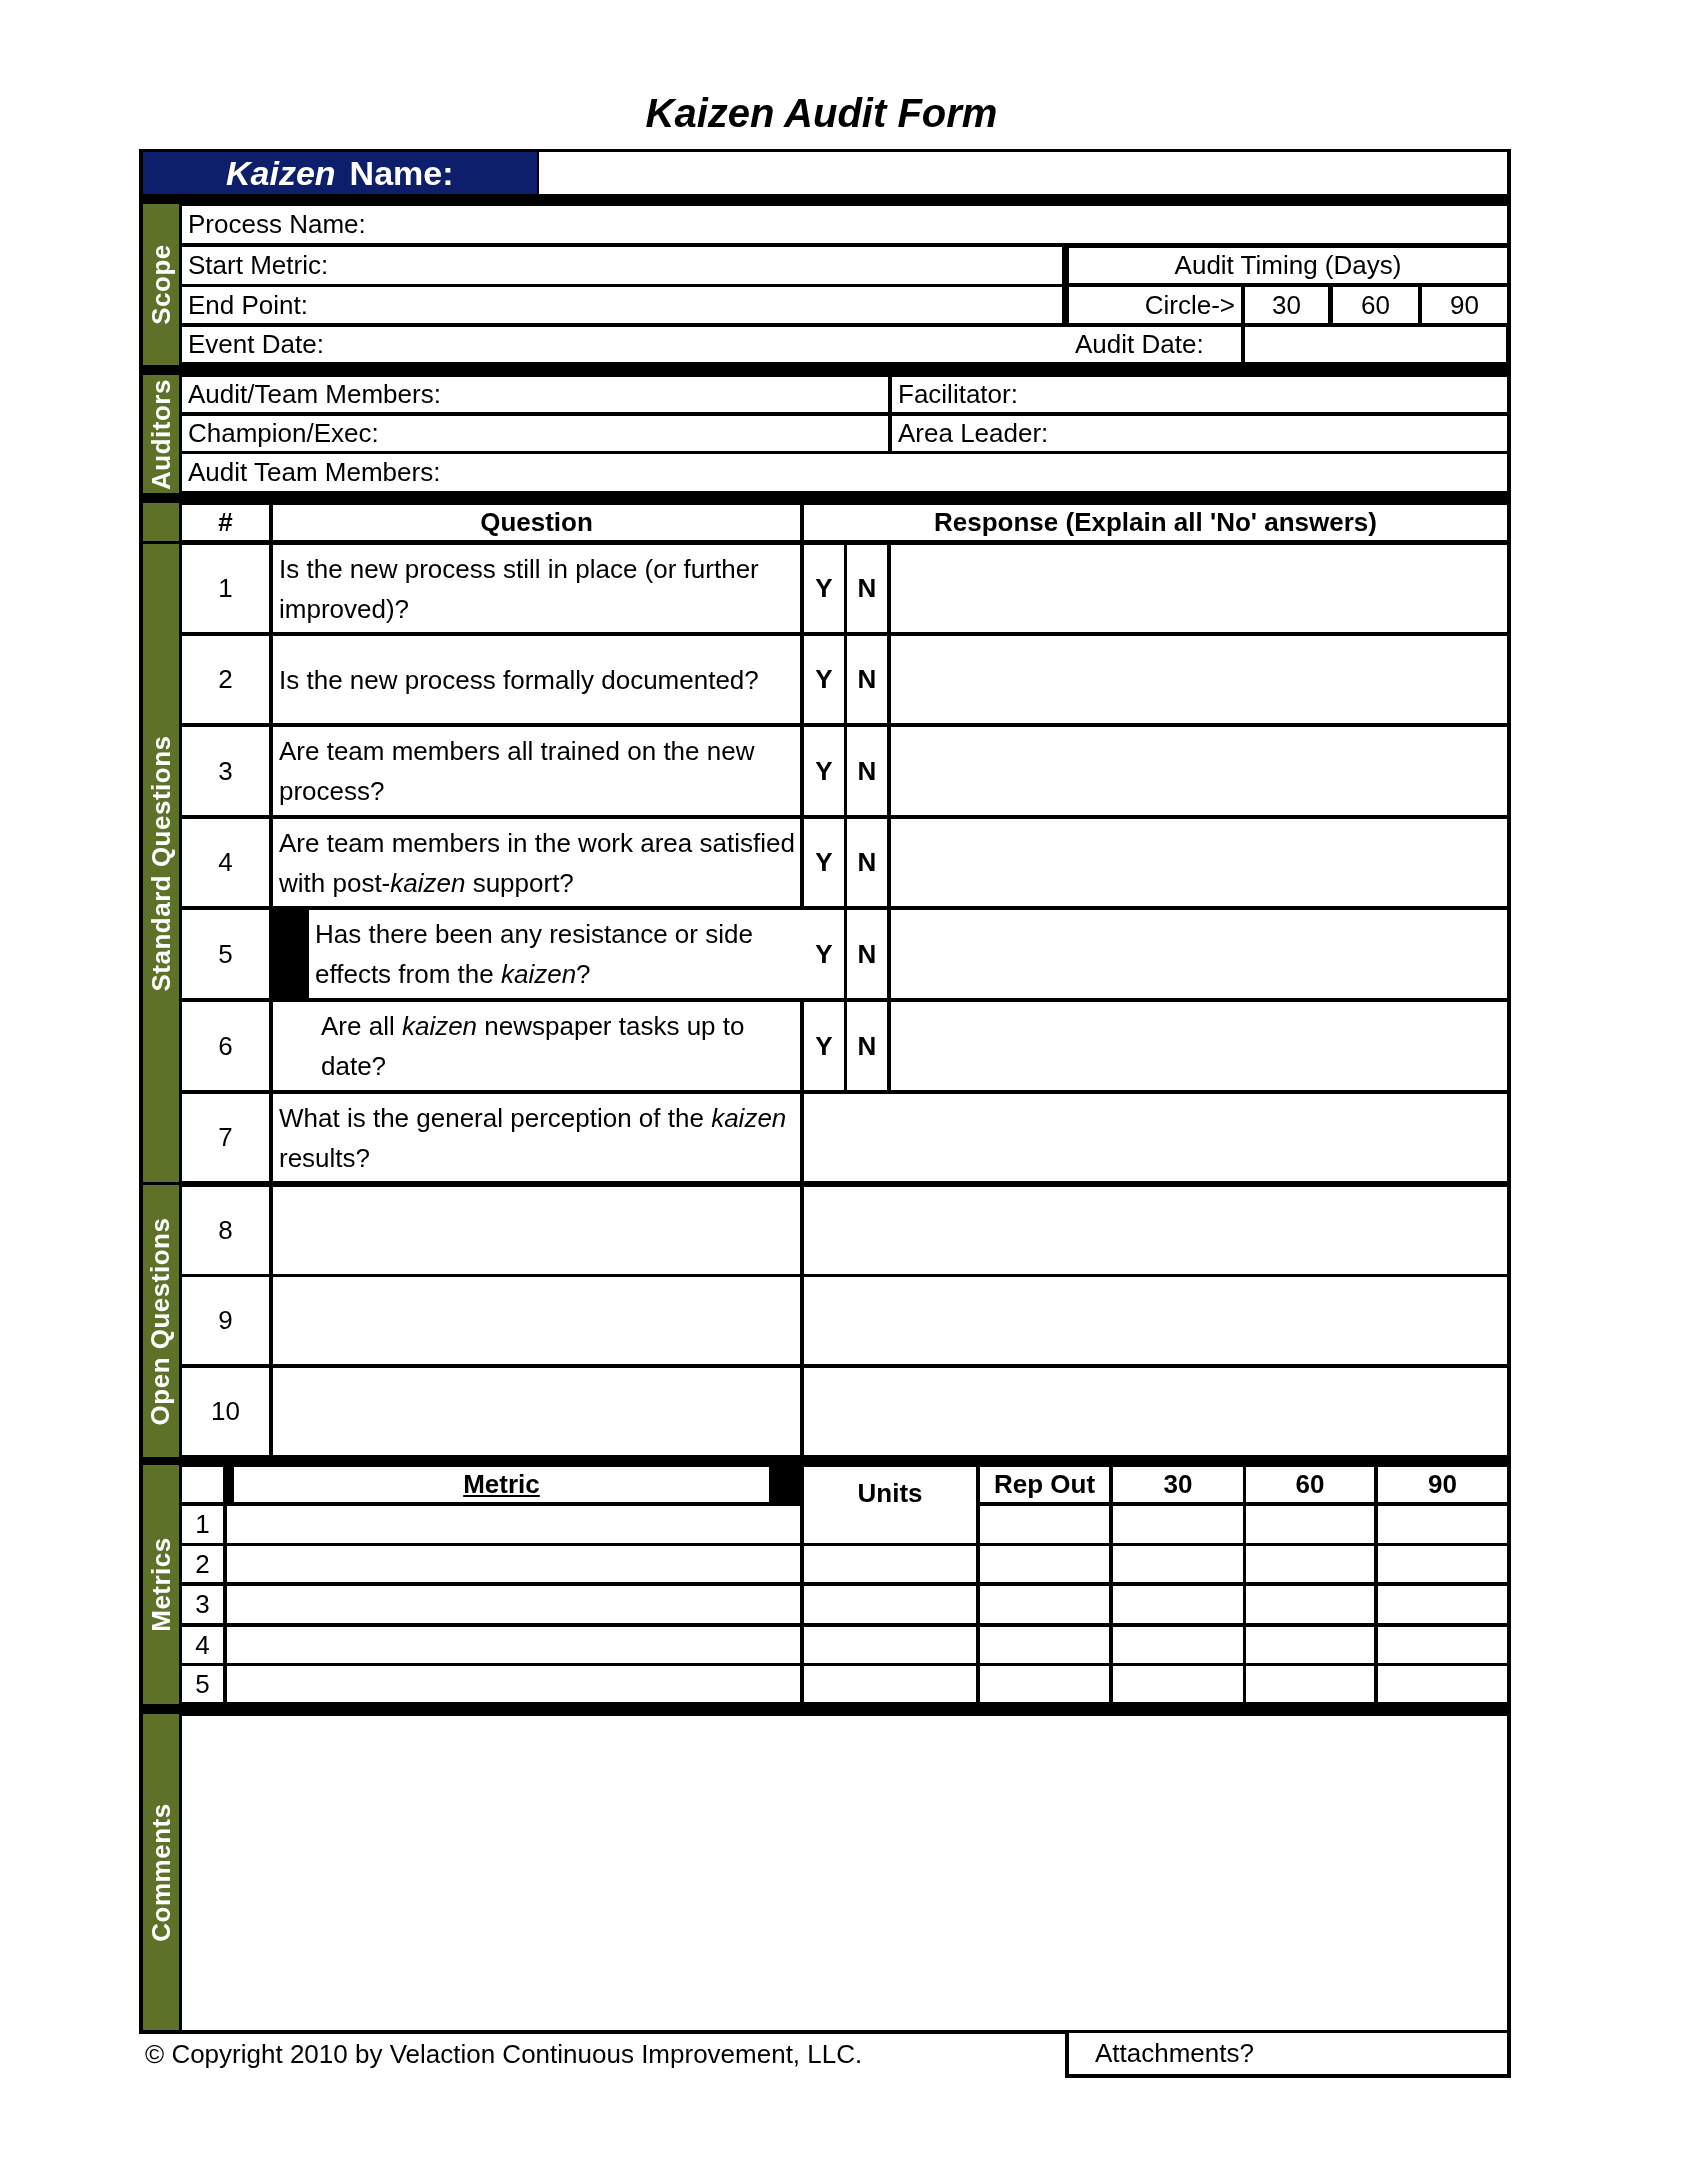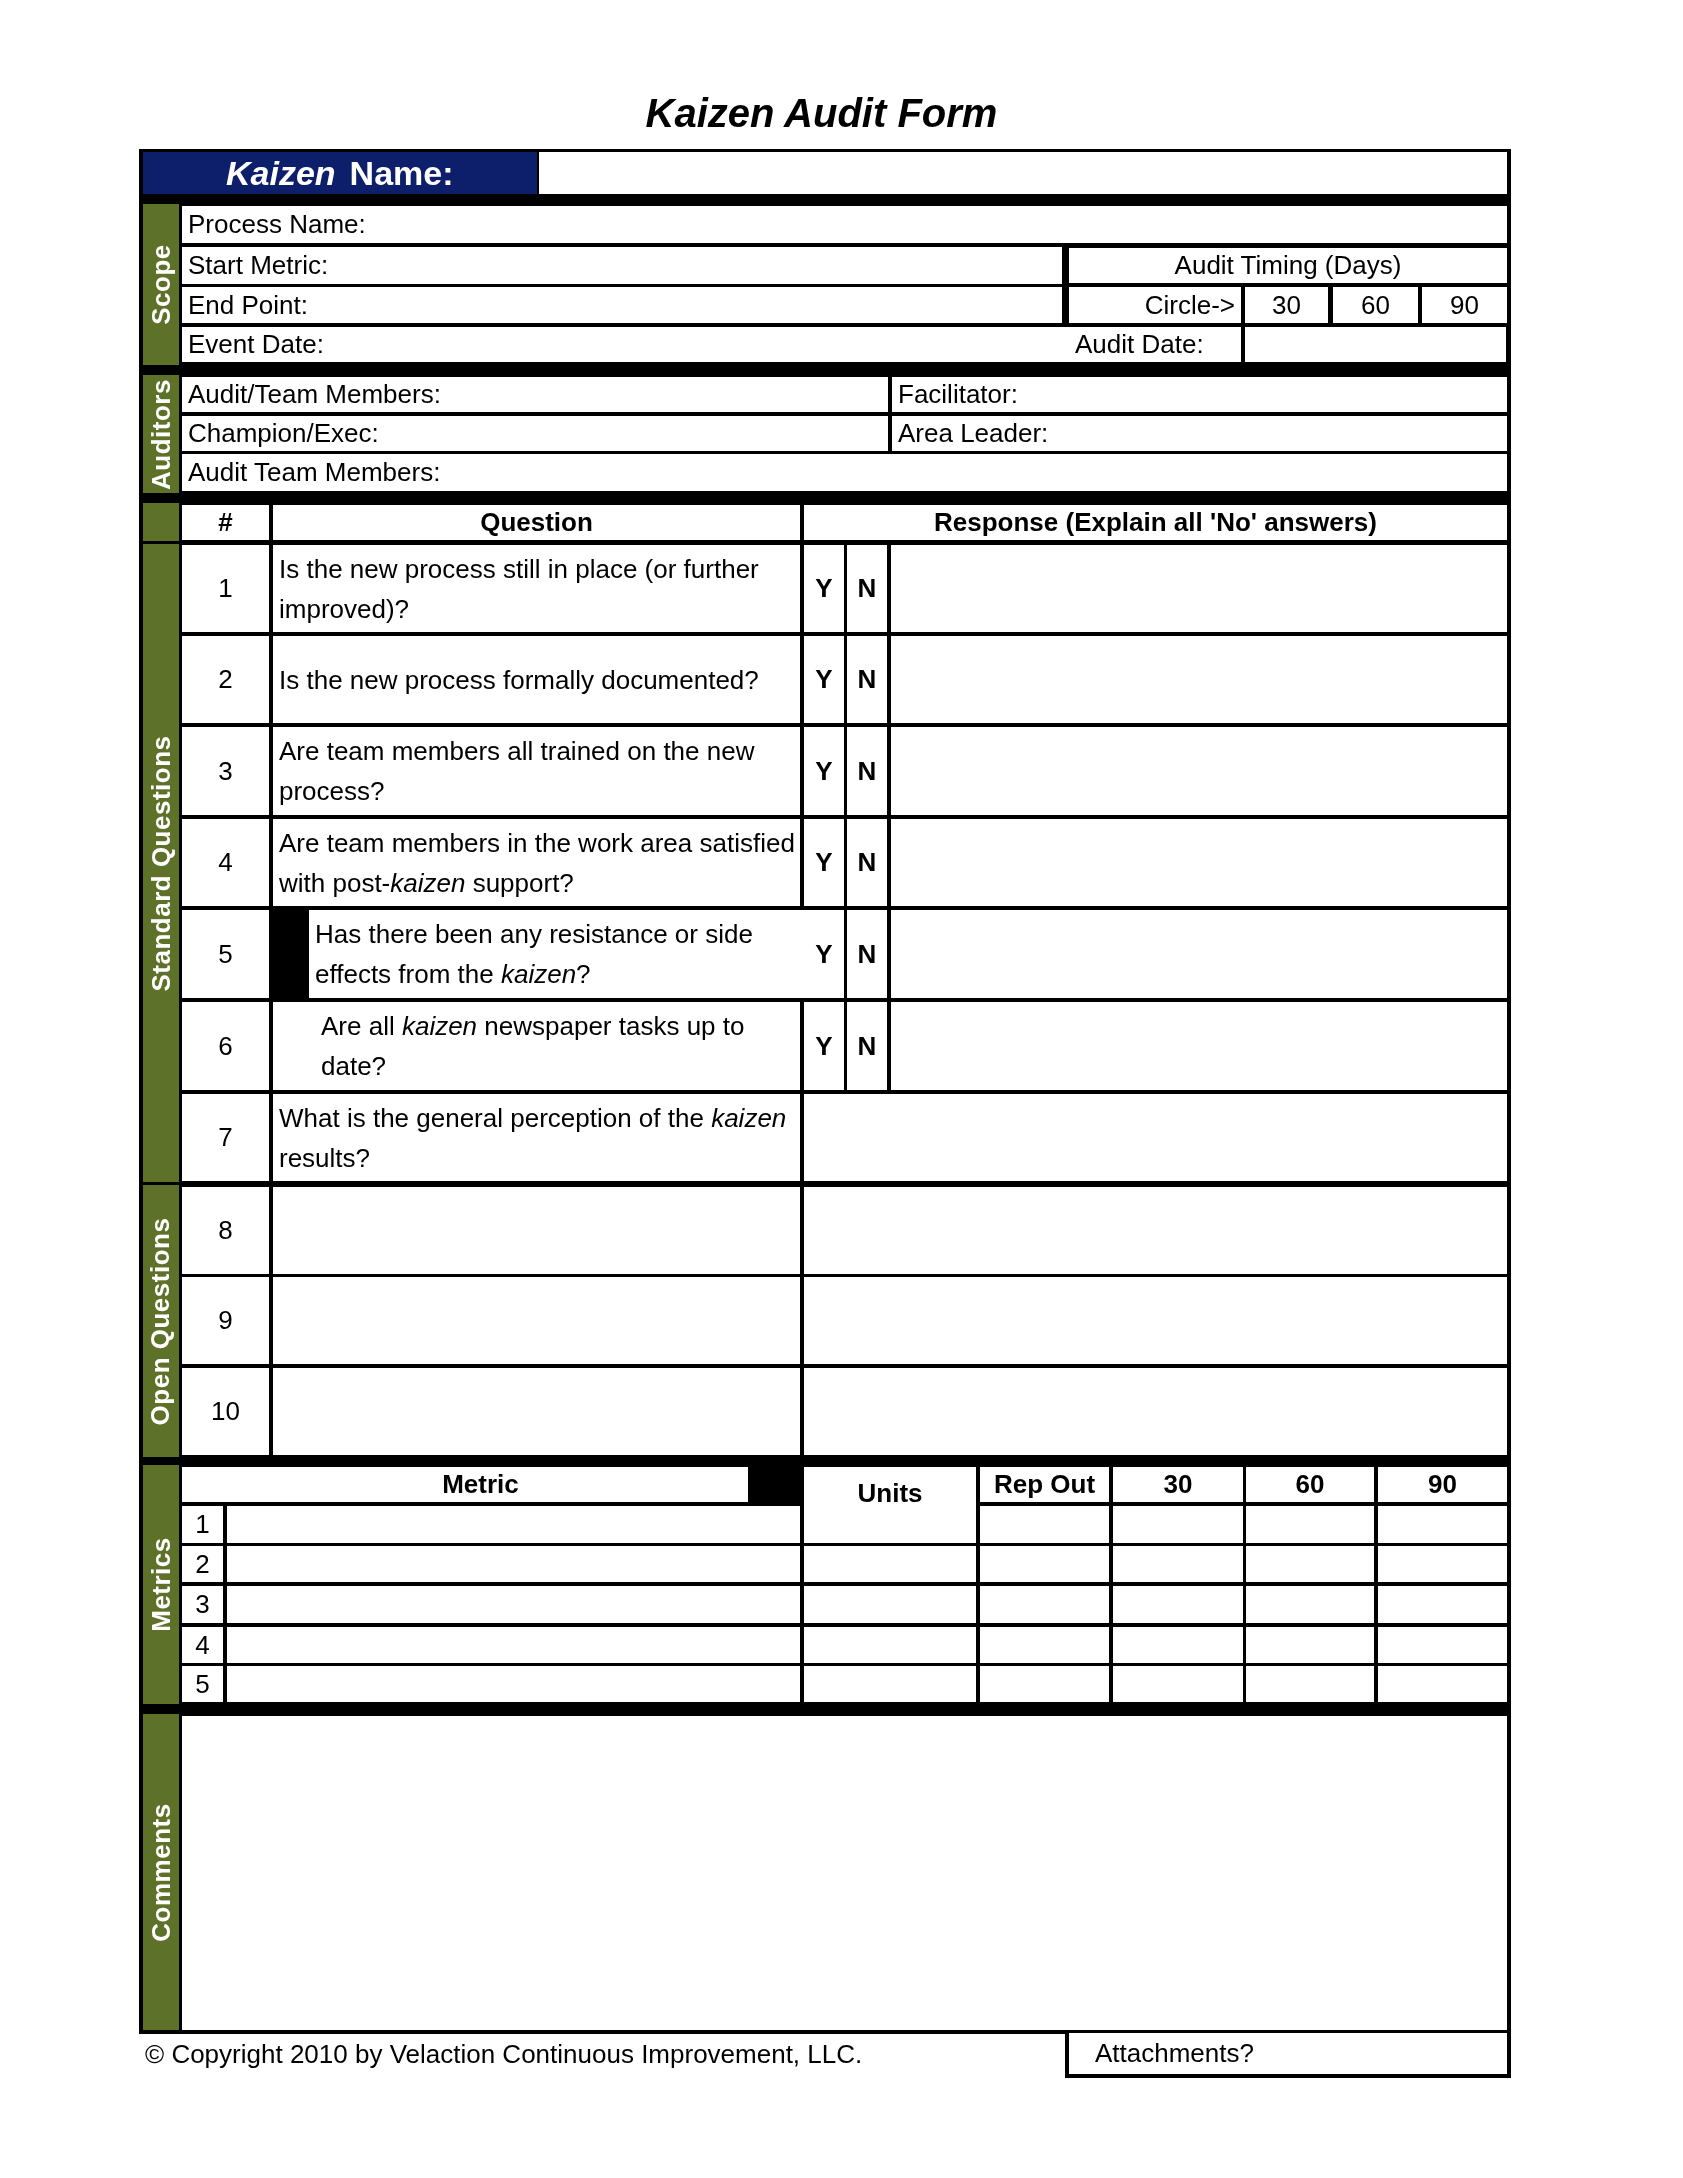--- a/index.html
+++ b/index.html
@@ -215,21 +215,21 @@
     <span>10</span>
   </div>
 <div class="abs cell" style="left:273px;top:1368px;width:527px;height:87px;"></div>
 <div class="abs cell" style="left:804px;top:1368px;width:703px;height:87px;"></div>
 
 <div class="abs green vlabel" style="left:143px;top:1465px;width:36px;height:239px;">
     <span>Metrics</span>
   </div>
 
 <div class="abs cell" style="left:182px;top:1467px;width:41px;height:35px;"></div>
-<div class="abs cell center bold" style="left:213px;top:1467px;width:535px;height:35px;">
+<div class="abs cell center bold" style="left:234px;top:1467px;width:535px;height:35px;text-decoration:underline;">
     <span>Metric</span>
   </div>
 <div class="abs cell center bold" style="left:804px;top:1467px;width:172px;height:52px;">
     <span>Units</span>
   </div>
 <div class="abs cell center bold" style="left:980px;top:1467px;width:129px;height:35px;">
     <span>Rep Out</span>
   </div>
 <div class="abs cell center bold" style="left:1113px;top:1467px;width:130px;height:35px;">
     <span>30</span>

